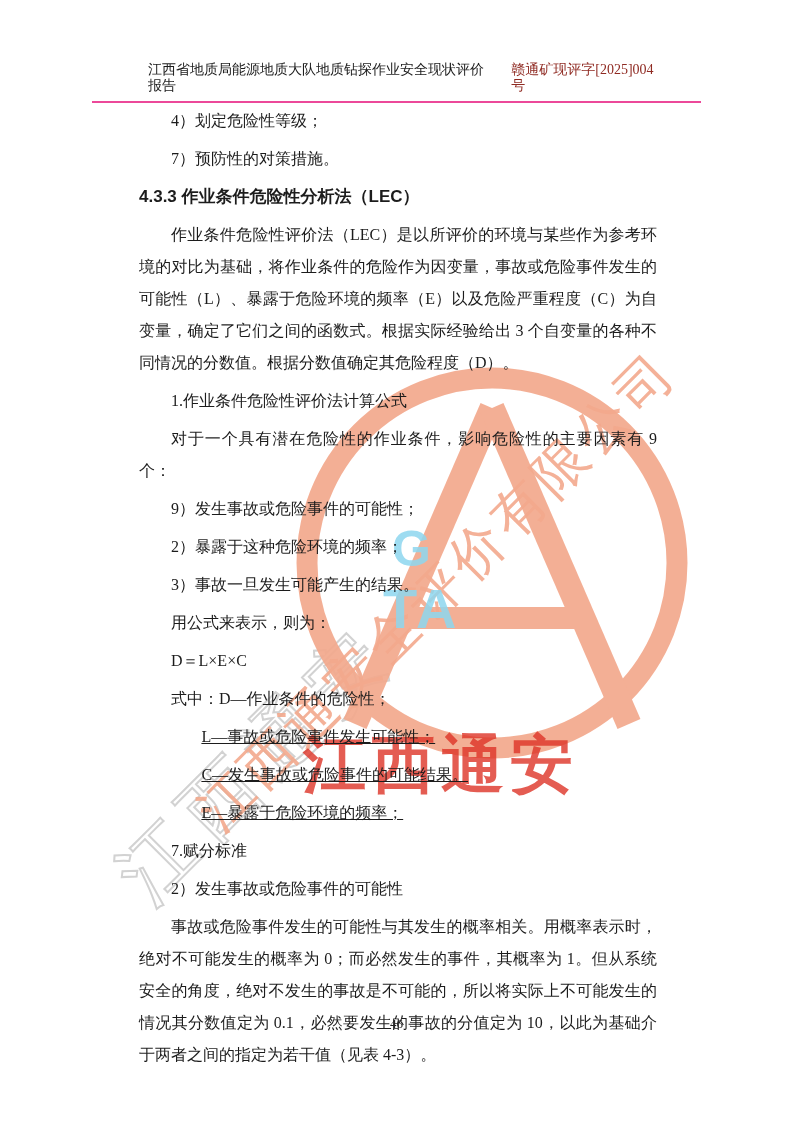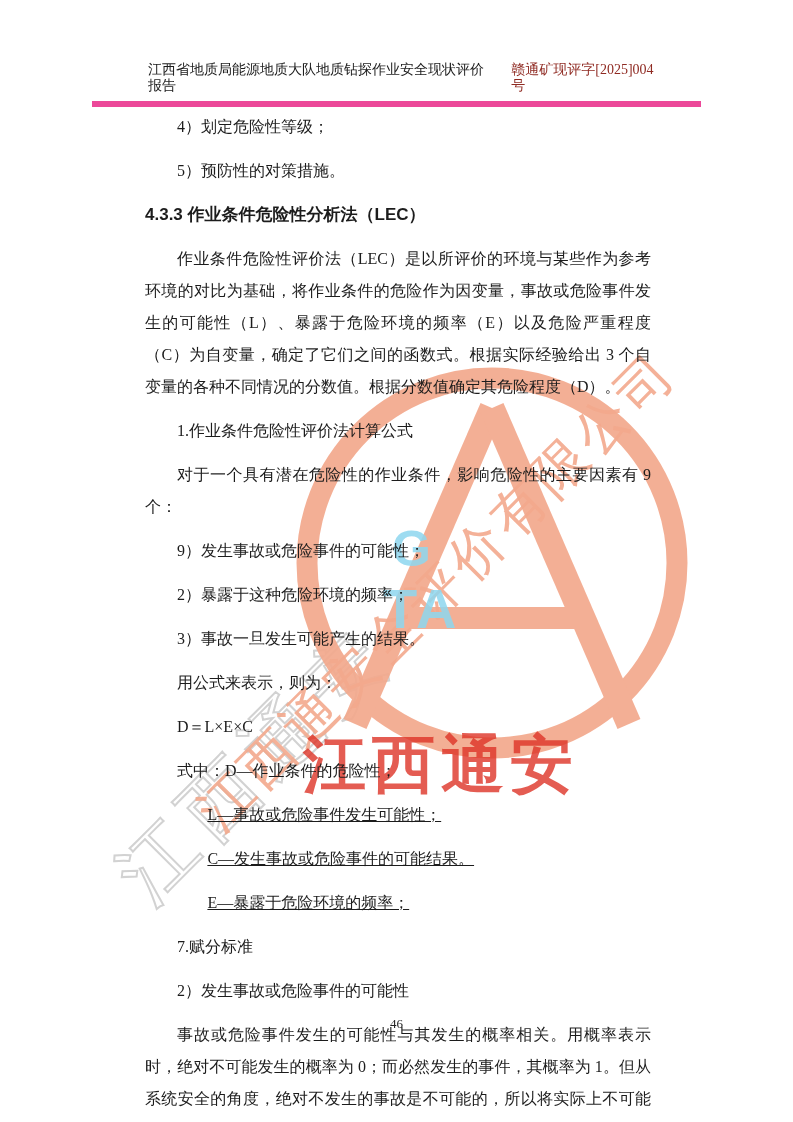--- a/index.html
+++ b/index.html
@@ -44,38 +44,38 @@
     position: absolute; left: 303px; top: 722px;
     font-size: 63px; font-weight: bold; letter-spacing: 6px;
     color: rgba(221, 51, 39, 0.8); white-space: nowrap;
     font-family: "Liberation Serif", serif;
   }
 
   
   .header {
     position: absolute; z-index: 1;
     left: 92px; right: 92px; top: 62px;
-    border-bottom: 6px solid #ec4899;
+    border-bottom: 2px solid #ec4899;
     padding-bottom: 7px;
   }
   .header-inner {
     margin: 0 44px 0 56px;
     display: flex; justify-content: space-between; align-items: baseline;
     font-size: 14px; line-height: 16px;
   }
   .header-left { color: #1b1b1b; }
   .header-right { color: #8f2a22; margin-left: 24px; }
 
   
   .doc-body {
     position: absolute; z-index: 1;
     left: 133px; width: 530px; top: 99px;
     font-size: 16px;
   }
-  .doc-body p { margin: 12px; line-height: 32px; }
+  .doc-body p { margin: 6px; line-height: 32px; }
   .l-indent { text-indent: 2em; }
   .l-sub { padding-left: 3.9em; text-decoration: underline; }
   .l-heading {
     font-family: "Liberation Sans", sans-serif;
     font-weight: bold; font-size: 17px;
   }
   .l-para { text-align: justify; text-indent: 2em; }
 
   
   .footer {
@@ -105,21 +105,21 @@
 
   <div class="header">
     <div class="header-inner">
       <span class="header-left">江西省地质局能源地质大队地质钻探作业安全现状评价报告</span>
       <span class="header-right">赣通矿现评字[2025]004号</span>
     </div>
   </div>
 
   <div class="doc-body">
     <p class="l-indent">4）划定危险性等级；</p>
-    <p class="l-indent">5）预防性的对策措施。</p>
+    <p class="l-indent">7）预防性的对策措施。</p>
     <p class="l-heading">4.3.3 作业条件危险性分析法（LEC）</p>
     <p class="l-para">作业条件危险性评价法（LEC）是以所评价的环境与某些作为参考环境的对比为基础，将作业条件的危险作为因变量，事故或危险事件发生的可能性（L）、暴露于危险环境的频率（E）以及危险严重程度（C）为自变量，确定了它们之间的函数式。根据实际经验给出 3 个自变量的各种不同情况的分数值。根据分数值确定其危险程度（D）。</p>
     <p class="l-indent">1.作业条件危险性评价法计算公式</p>
     <p class="l-para">对于一个具有潜在危险性的作业条件，影响危险性的主要因素有 9 个：</p>
     <p class="l-indent">9）发生事故或危险事件的可能性；</p>
     <p class="l-indent">2）暴露于这种危险环境的频率；</p>
     <p class="l-indent">3）事故一旦发生可能产生的结果。</p>
     <p class="l-indent">用公式来表示，则为：</p>
     <p class="l-indent">D＝L×E×C</p>
     <p class="l-indent">式中：D—作业条件的危险性；</p>

